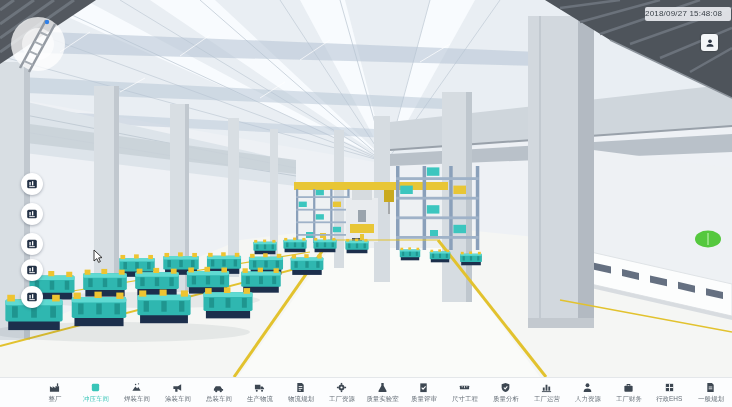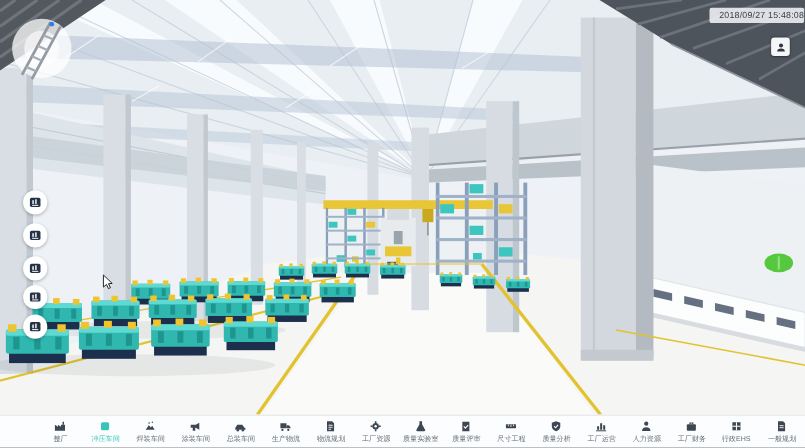--- a/index.html
+++ b/index.html
@@ -4,21 +4,21 @@
 <style>
   html,body{margin:0;padding:0;background:#222;}
   #app{position:relative;width:732px;height:407px;overflow:hidden;
        font-family:"Liberation Sans",sans-serif;background:#eef1f5;
        --accent:#38c5b8;}
   .scene-wrap{position:absolute;left:0;top:0;width:732px;height:377px;}
   .scene-svg{display:block;width:732px;height:377px;}
 
   .timestamp{position:absolute;left:645px;top:7px;width:86px;height:14px;
     background:rgba(233,236,240,.92);border-radius:2px;font-size:8px;line-height:14px;
-    text-align:right;color:#3a4148;letter-spacing:.2px;}
+    text-align:left;color:#3a4148;letter-spacing:.2px;}
   .user-btn{position:absolute;left:701px;top:34px;width:17px;height:17px;background:#f4f6f8;
     border-radius:3px;box-shadow:0 0 2px rgba(0,0,0,.45);display:flex;align-items:center;
     justify-content:center;color:#2d3643;cursor:pointer;}
   .user-btn svg{width:10px;height:10px;fill:currentColor;}
 
   .side-btn{position:absolute;left:21px;width:22px;height:22px;border-radius:50%;background:#fff;
     box-shadow:0 1px 3px rgba(30,40,60,.35);display:flex;align-items:center;justify-content:center;
     color:#243246;cursor:pointer;}
   .side-btn svg{width:12px;height:12px;fill:currentColor;}
 

